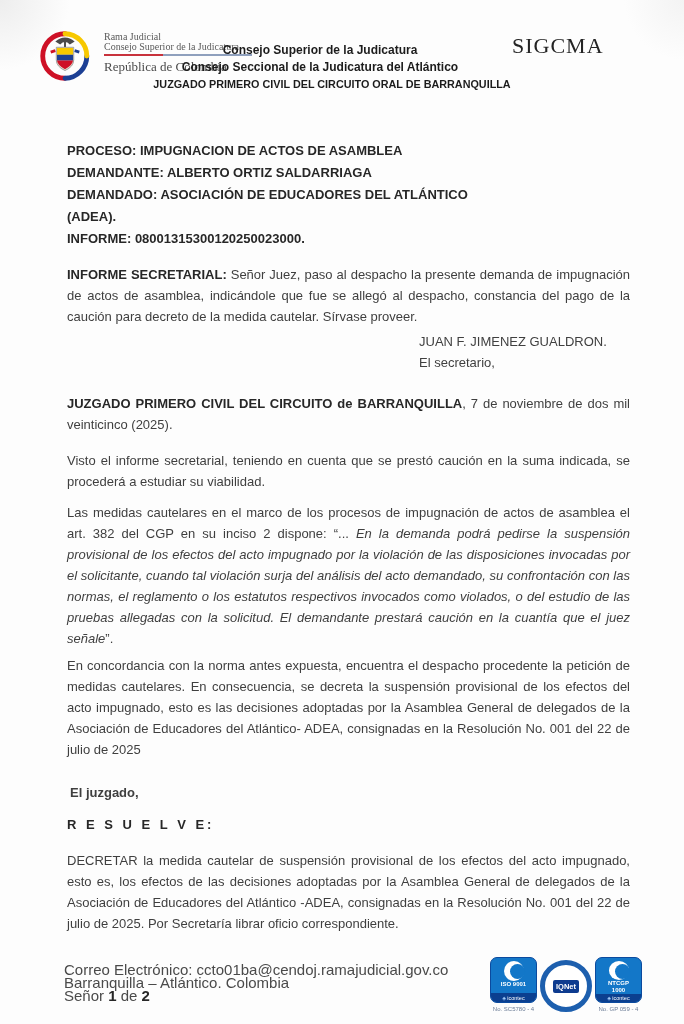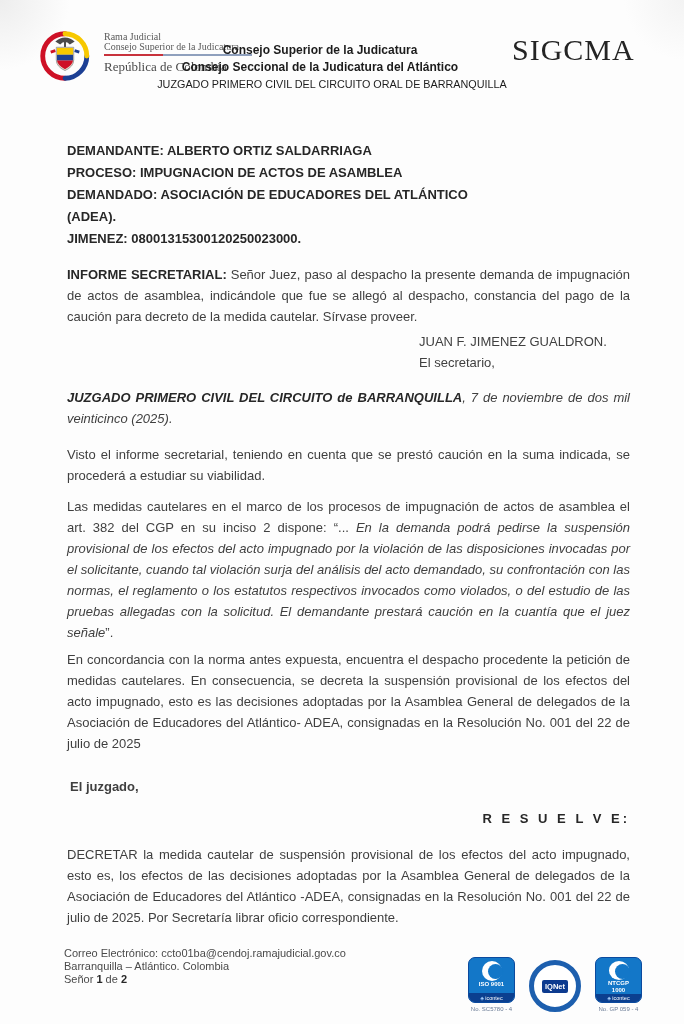--- a/index.html
+++ b/index.html
@@ -17,42 +17,42 @@
   }
   
   .logo-block{position:absolute;left:34px;top:26px;display:flex;align-items:flex-start;gap:8px;}
   .logo-text{padding-top:6px;font-family:"Liberation Serif", serif;color:#5a5a5a;}
   .logo-text .lt1{font-size:10px;line-height:10px;}
   .logo-divider{width:148px;height:2px;margin:2px 0 3px 0;
     background:linear-gradient(to right,#c8323c 0 40%,#8fa0bd 40% 100%);}
   .logo-text .lt3{font-size:13px;color:#4c4c4c;}
   .header-center{position:absolute;left:120px;top:42px;width:400px;text-align:center;color:#1c1c1c;}
   .header-center .hc1{font-size:12px;font-weight:bold;line-height:17px;white-space:nowrap;}
-  .header-center .hc2{font-size:10.8px;font-weight:normal;line-height:17px;white-space:nowrap;margin-left:24px;}
+  .header-center .hc2{font-size:10.8px;font-weight:bold;line-height:17px;white-space:nowrap;margin-left:24px;}
   .sigcma{position:absolute;left:512px;top:33px;font-family:"Liberation Serif", serif;
-    font-size:30px;letter-spacing:1px;color:#242424;}
+    font-size:22px;letter-spacing:1px;color:#242424;}
   
   main{position:absolute;top:0;left:0;right:0;padding:140px 54px 0 67px;
     font-size:13px;line-height:21px;}
   .case-block{font-weight:bold;color:#272727;line-height:22px;}
   .para{text-align:justify;margin:0;}
   .informe{margin-top:14px;}
   .b{font-weight:bold;color:#272727;}
   .i{font-style:italic;}
   .secretary{margin-top:4px;padding-left:352px;line-height:21px;}
-  .court-para{margin-top:14px;font-style:italic;}
+  .court-para{margin-top:20px;}
   .visto{margin-top:15px;}
   .medidas{margin-top:10px;}
   .concordancia{margin-top:6px;}
   .el-juzgado{margin-top:22px;padding-left:3px;font-weight:bold;}
-  .resuelve{margin-top:11px;text-align:right;font-weight:bold;color:#272727;letter-spacing:3px;}
+  .resuelve{margin-top:11px;text-align:left;font-weight:bold;color:#272727;letter-spacing:3px;}
   .decretar{margin-top:15px;}
   
-  .footer-text{position:absolute;left:64px;bottom:38px;font-size:11px;line-height:13px;color:#4a4a4a;}
-  .badges{position:absolute;right:42px;bottom:12px;display:flex;align-items:flex-start;gap:14px;}
+  .footer-text{position:absolute;left:64px;bottom:22px;font-size:15px;line-height:13px;color:#4a4a4a;}
+  .badges{position:absolute;right:42px;bottom:12px;display:flex;align-items:flex-start;gap:3px;}
   .badge-col{display:flex;flex-direction:column;align-items:center;}
   .icontec-badge{width:45px;height:44px;background:#1377c8;border:1px solid #0b4a9e;border-radius:7px;
     display:flex;flex-direction:column;align-items:center;justify-content:flex-start;overflow:hidden;}
   .swirl{position:relative;width:20px;height:20px;margin-top:3px;}
   .swirl::before{content:"";position:absolute;inset:0;border-radius:50%;background:#ffffff;}
   .swirl::after{content:"";position:absolute;left:6px;top:3px;width:15px;height:15px;border-radius:50%;background:#1377c8;}
   .badge-title{font-size:6px;font-weight:bold;color:#ffffff;line-height:7px;text-align:center;}
   .badge-bar{margin-top:auto;width:100%;height:9px;background:#0b3f8f;color:#fff;font-size:5.5px;
     display:flex;align-items:center;justify-content:center;gap:1px;}
   .badge-bar .diamond{font-size:5px;color:#a9d3ff;}
@@ -94,25 +94,25 @@
       <div class="hc1">Consejo Seccional de la Judicatura del Atlántico</div>
       <div class="hc2">JUZGADO PRIMERO CIVIL DEL CIRCUITO ORAL DE BARRANQUILLA</div>
     </div>
 
     <div class="sigcma">SIGCMA</div>
   </header>
 
   <main>
 
     <div class="case-block">
+      <div>PROCESO: IMPUGNACION DE ACTOS DE ASAMBLEA</div>
       <div>DEMANDANTE: ALBERTO ORTIZ SALDARRIAGA</div>
-      <div>PROCESO: IMPUGNACION DE ACTOS DE ASAMBLEA</div>
       <div>DEMANDADO: ASOCIACIÓN DE EDUCADORES DEL ATLÁNTICO</div>
       <div>(ADEA).</div>
-      <div>JIMENEZ: 08001315300120250023000.</div>
+      <div>INFORME: 08001315300120250023000.</div>
     </div>
 
     <p class="para informe"><span class="b">INFORME SECRETARIAL:</span><span> Señor Juez, paso al despacho la presente demanda de impugnación de actos de asamblea, indicándole que fue se allegó al despacho, constancia del pago de la caución para decreto de la medida cautelar. Sírvase proveer.</span></p>
 
     <div class="secretary">
       <div>JUAN F. JIMENEZ GUALDRON.</div>
       <div>El secretario,</div>
     </div>
 
     <p class="para court-para"><span class="b">JUZGADO PRIMERO CIVIL DEL CIRCUITO de BARRANQUILLA</span><span>, 7 de noviembre de dos mil veinticinco (2025).</span></p>

